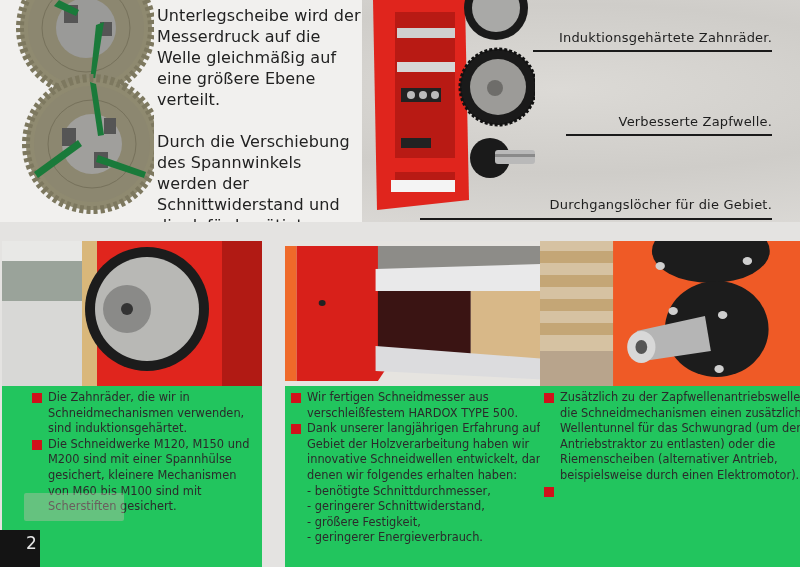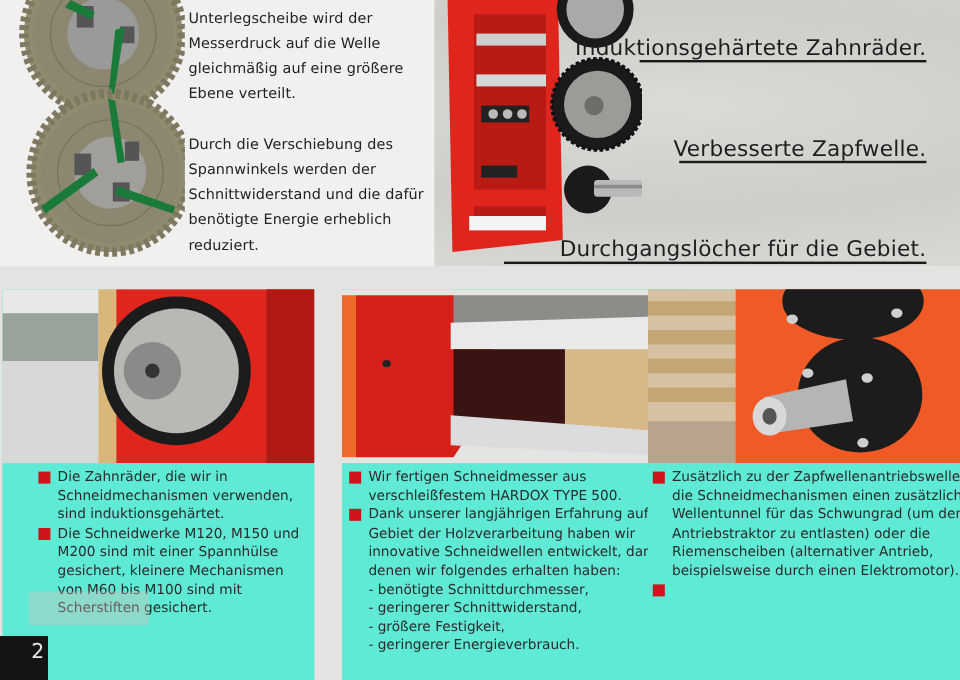--- a/index.html
+++ b/index.html
@@ -17,53 +17,53 @@
     }
     .top-left-panel {
       position: absolute; left: 0; top: 0; width: 362px; height: 222px;
       background: #f1f0ee;
     }
     .gear-illustration {
       position: absolute; left: 4px; top: 0; width: 150px; height: 215px;
     }
     .intro-text {
       position: absolute; left: 157px; top: 5px; width: 205px;
-      font-size: 12px; line-height: 21px; color: #222;
+      font-size: 16px; line-height: 21px; color: #222;
       letter-spacing: 0.1px;
     }
     .intro-text p { margin-bottom: 21px; }
     .intro-text p:last-child { margin-bottom: 0; }
 
     .machine-photo {
       position: absolute; left: 365px; top: 0; width: 170px; height: 215px;
     }
 
     .callout {
       position: absolute; right: 28px; text-align: right;
-      font-size: 18px; color: #1e1e1e; letter-spacing: 0.2px;
+      font-size: 13px; color: #1e1e1e; letter-spacing: 0.2px;
       white-space: nowrap;
     }
     .callout-line {
       position: absolute; height: 2px; background: #1a1a1a;
     }
     .callout-1 { top: 30px; }
     .callout-2 { top: 114px; }
     .callout-3 { top: 197px; }
     .line-1 { left: 533px; top: 50px; width: 239px; }
     .line-2 { left: 566px; top: 134px; width: 206px; }
     .line-3 { left: 420px; top: 218px; width: 352px; }
 
     
     .bottom {
       position: absolute; left: 0; top: 222px; width: 800px; height: 345px;
       background: #e4e3e1;
     }
     .col {
       position: absolute; top: 19px; height: 326px;
-      background: #5eead4;
+      background: #22c55e;
     }
     .col-1 { left: 2px; width: 260px; }
     .col-2 { left: 285px; width: 288px; }
     .col-3 { left: 540px; width: 304px; }
 
     .photo {
       position: absolute; left: 0; top: 0; width: 100%; height: 145px; overflow: hidden;
     }
     .bullets {
       position: absolute; top: 149px; list-style: none;

